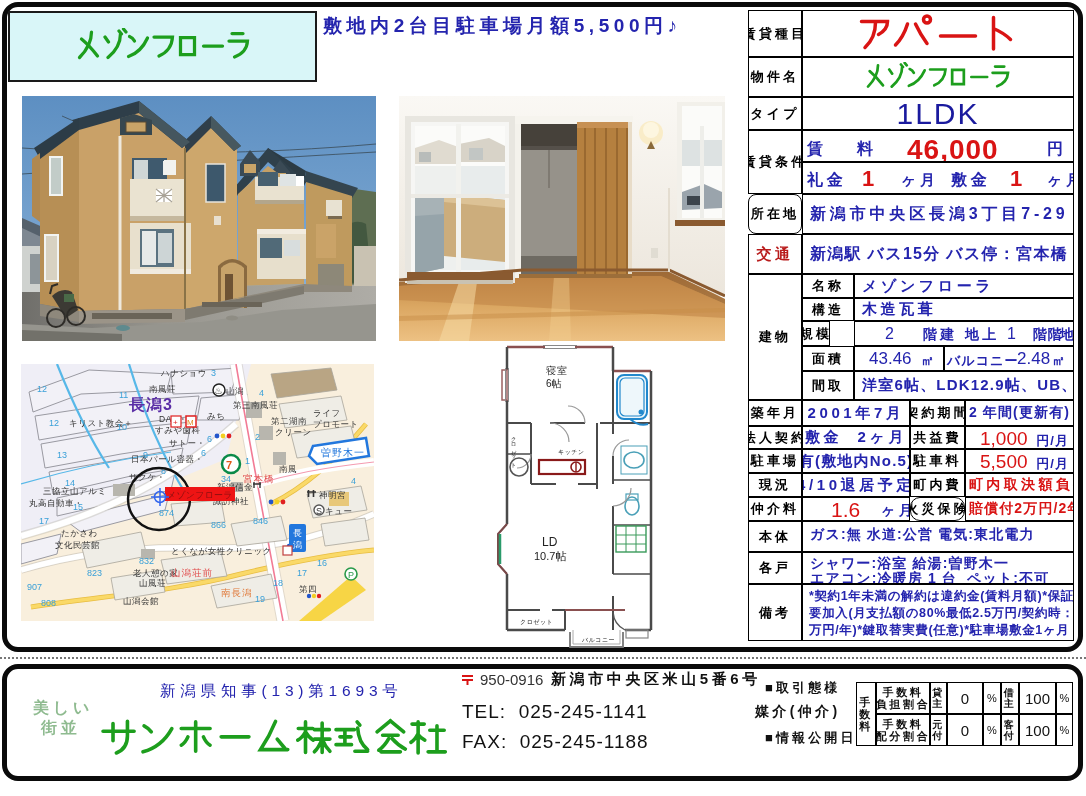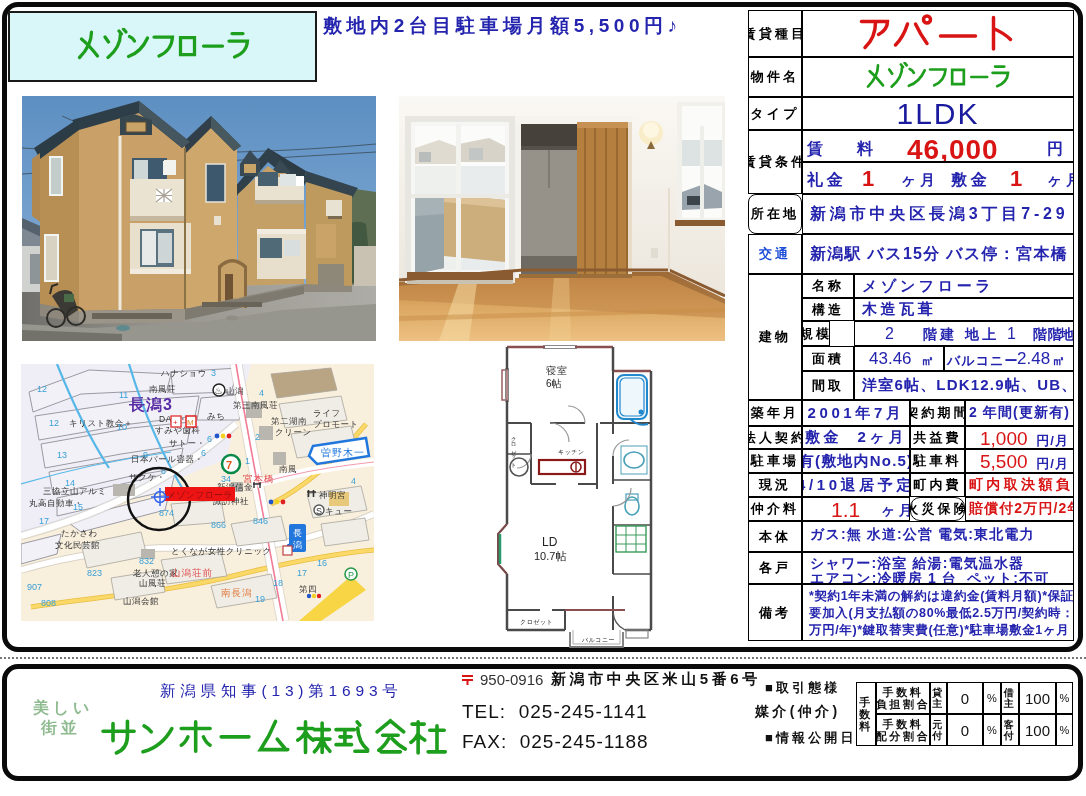--- a/index.html
+++ b/index.html
@@ -610,21 +610,21 @@
 
 <div class="cell" style="left:748px;top:194px;width:54px;height:40px;border-radius:8px;">
       <span class="jp" style="font-size:13px;color:#000;">所在地</span>
     </div>
 
 <div class="cell cl" style="left:802px;top:194px;width:272px;height:40px;">
       <span class="jp" style="font-size:16px;color:#2424ae;">新潟市中央区長潟3丁目7-29</span>
     </div>
 
 <div class="cell" style="left:748px;top:234px;width:54px;height:40px;">
-      <span class="jp" style="font-size:13px;color:#1d4ed8;">交通</span>
+      <span class="jp" style="font-size:15px;color:#b91c1c;">交通</span>
     </div>
 
 <div class="cell cl" style="left:802px;top:234px;width:272px;height:40px;">
       <span class="jpt" style="font-size:16px;color:#2424ae;">新潟駅 バス15分 バス停：宮本橋</span>
     </div>
 
 <div class="cell" style="left:748px;top:274px;width:54px;height:126px;">
       <span class="jp" style="font-size:13px;color:#000;">建物</span>
     </div>
 
@@ -744,21 +744,21 @@
 
 <div class="cell cl" style="left:965px;top:473px;width:109px;height:24px;padding-left:3px">
       <span class="jp" style="font-size:14px;color:#d91414;">町内取決額負担</span>
     </div>
 
 <div class="cell" style="left:748px;top:497px;width:54px;height:24px;">
       <span class="jp" style="font-size:13px;color:#000;">仲介料</span>
     </div>
 
 <div class="cell" style="left:802px;top:497px;width:108px;height:24px;">
-      <span style="position:absolute;left:28px;top:0px;font-size:21px;color:#d91414">1.1</span>
+      <span style="position:absolute;left:28px;top:0px;font-size:21px;color:#d91414">1.6</span>
       <span class="jp" style="position:absolute;left:78px;top:4px;font-size:14px;color:#2424ae">ヶ月</span>
     </div>
 
 <div class="cell" style="left:910px;top:497px;width:55px;height:24px;border-radius:10px;">
       <span class="jp" style="font-size:13px;color:#000;">火災保険</span>
     </div>
 
 <div class="cell cl" style="left:965px;top:497px;width:109px;height:24px;padding-left:3px">
       <span class="jpt" style="font-size:14px;color:#d91414;">賠償付2万円/2年</span>
     </div>
@@ -769,21 +769,21 @@
 
 <div class="cell" style="left:802px;top:521px;width:272px;height:31px;">
       <span class="jpt" style="font-size:14px;color:#2424ae;position:absolute;left:7px;top:4px">ガス:無 水道:公営 電気:東北電力</span>
     </div>
 
 <div class="cell" style="left:748px;top:552px;width:54px;height:32px;">
       <span class="jp" style="font-size:13px;color:#000;">各戸</span>
     </div>
 
 <div class="cell" style="left:802px;top:552px;width:272px;height:32px;">
-      <span class="jpt" style="font-size:14px;color:#2424ae;position:absolute;left:7px;top:2px">シャワー:浴室 給湯:電気温水器</span>
+      <span class="jpt" style="font-size:14px;color:#2424ae;position:absolute;left:7px;top:2px">シャワー:浴室 給湯:曽野木一</span>
       <span class="jpt" style="font-size:14px;color:#2424ae;position:absolute;left:7px;top:17px">エアコン:冷暖房 1 台&nbsp;&nbsp;ペット:不可</span>
     </div>
 
 <div class="cell" style="left:748px;top:584px;width:54px;height:57px;">
       <span class="jp" style="font-size:13px;color:#000;">備考</span>
     </div>
 
 <div class="cell" style="left:802px;top:584px;width:272px;height:57px;">
       <div class="jpt" style="font-size:12.5px;color:#2424ae;line-height:17px;position:absolute;left:6px;top:3px;letter-spacing:.05em">*契約1年未満の解約は違約金(賃料月額)*保証会社<br>要加入(月支払額の80%最低2.5万円/契約時：学生1<br>万円/年)*鍵取替実費(任意)*駐車場敷金1ヶ月</div>
     </div>

